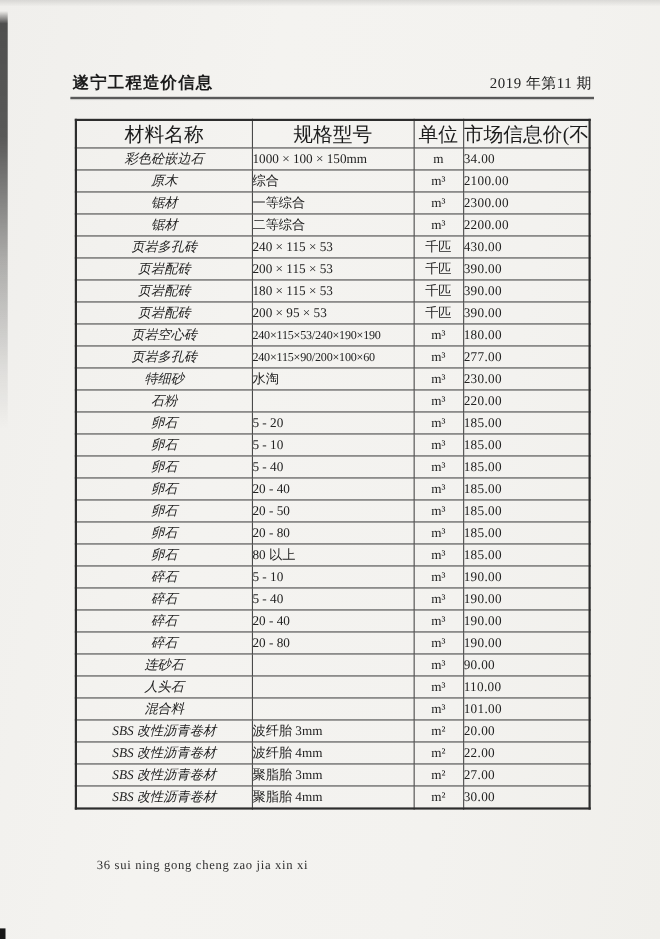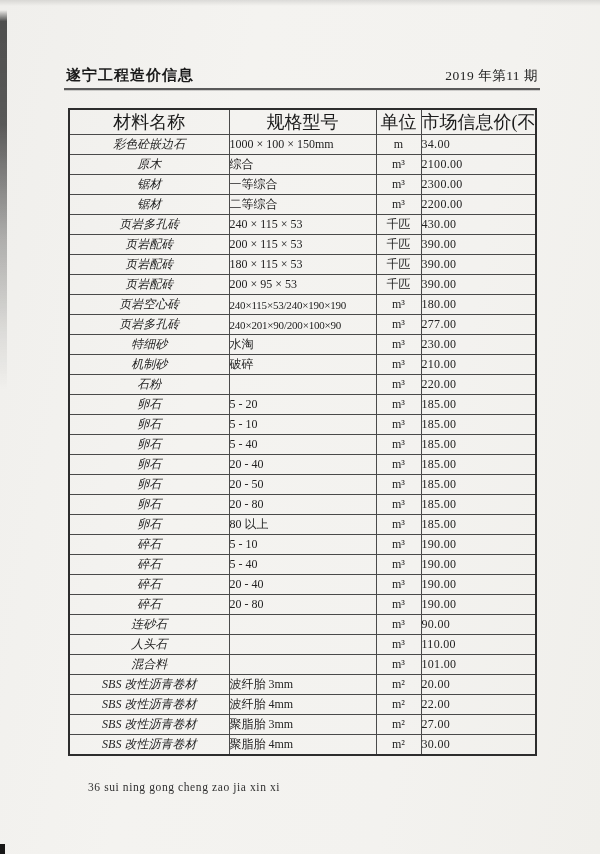--- a/index.html
+++ b/index.html
@@ -171,35 +171,29 @@
           <td class="c-price">390.00</td>
         </tr>
         <tr>
           <td class="c-name">页岩空心砖</td>
           <td class="c-spec small">240×115×53/240×190×190</td>
           <td class="c-unit">m³</td>
           <td class="c-price">180.00</td>
         </tr>
         <tr>
           <td class="c-name">页岩多孔砖</td>
-          <td class="c-spec small">240×201×90/200×100×90</td>
+          <td class="c-spec small">240×115×90/200×100×60</td>
           <td class="c-unit">m³</td>
           <td class="c-price">277.00</td>
         </tr>
         <tr>
           <td class="c-name">特细砂</td>
           <td class="c-spec">水淘</td>
           <td class="c-unit">m³</td>
           <td class="c-price">230.00</td>
-        </tr>
-        <tr>
-          <td class="c-name">机制砂</td>
-          <td class="c-spec">破碎</td>
-          <td class="c-unit">m³</td>
-          <td class="c-price">210.00</td>
         </tr>
         <tr>
           <td class="c-name">石粉</td>
           <td class="c-spec"></td>
           <td class="c-unit">m³</td>
           <td class="c-price">220.00</td>
         </tr>
         <tr>
           <td class="c-name">卵石</td>
           <td class="c-spec">5 - 20</td>

